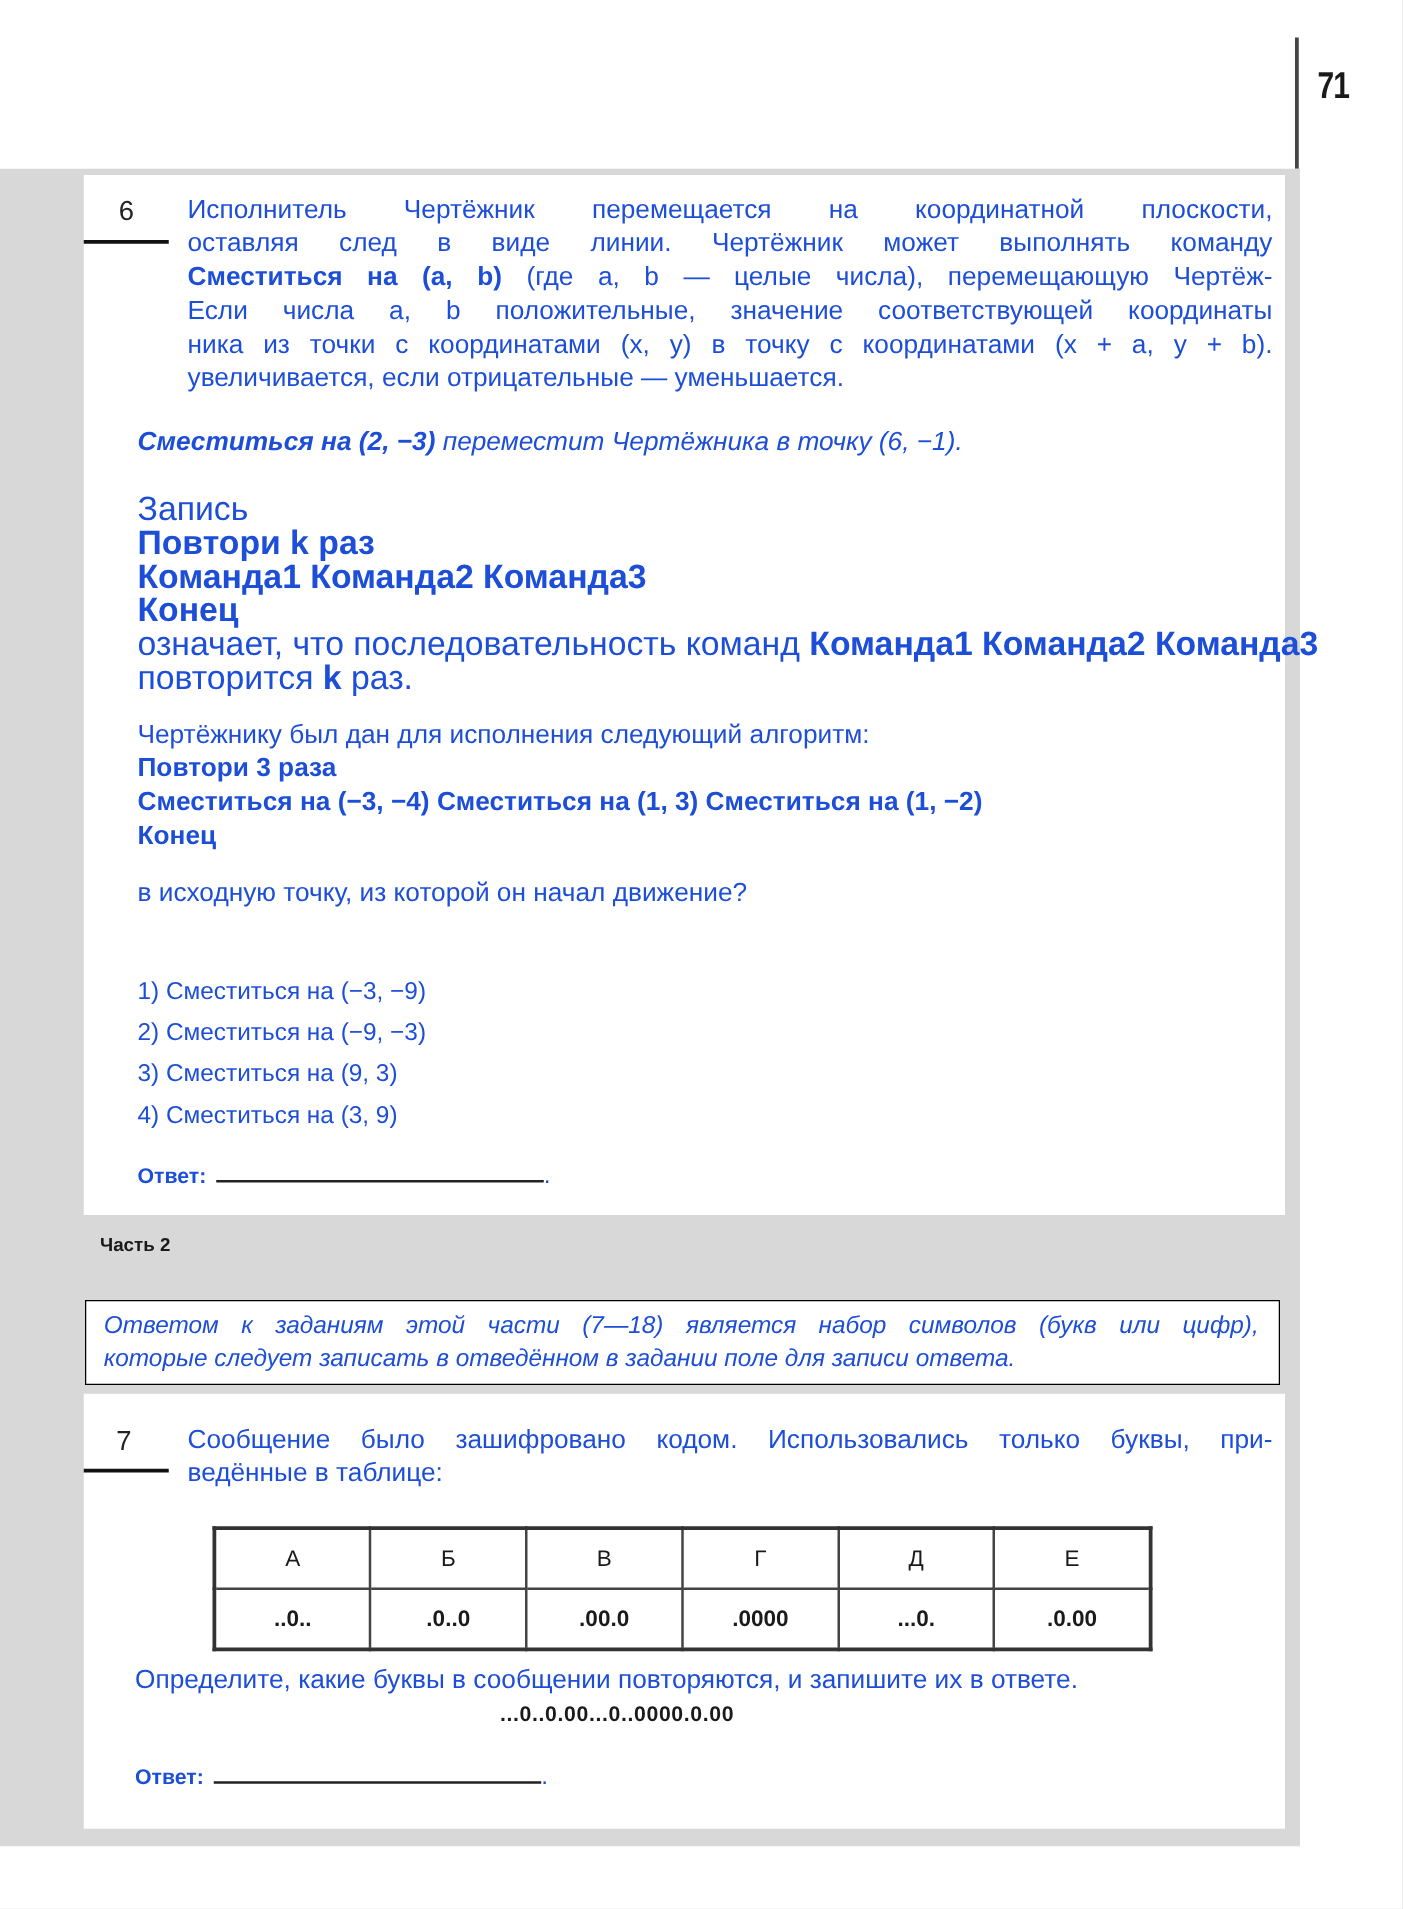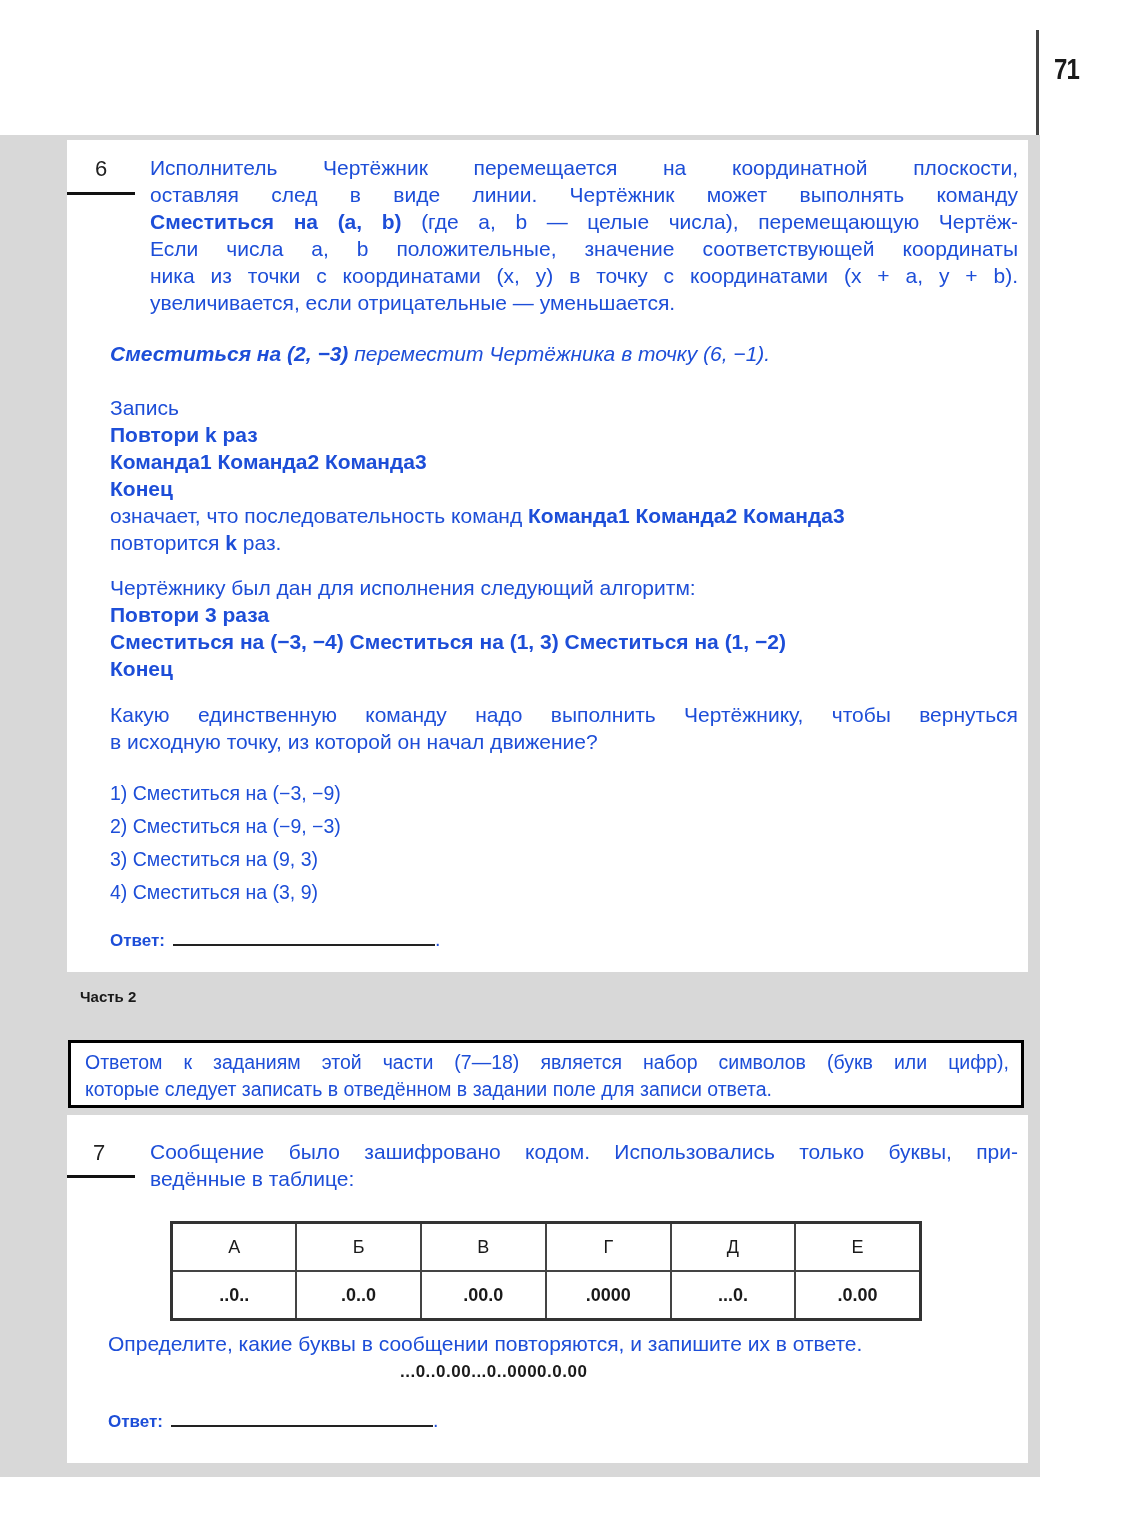--- a/index.html
+++ b/index.html
@@ -16,21 +16,21 @@
   .card2 { left: 67px; top: 1115px; width: 961px; height: 348px; }
   .task-num { position: absolute; font-size: 22px; color: #222; }
   .task-bar { position: absolute; height: 3px; background: #111; width: 68px; }
   .text { position: absolute; font-size: 19.5px; line-height: 27px; color: #1d4ed8; }
   .narrow { font-family: "Liberation Sans Narrow", "Liberation Sans", sans-serif; }
   .justify { text-align: justify; text-align-last: justify; }
   .b { font-weight: bold; }
   .i { font-style: italic; }
   .line { display: block; white-space: nowrap; }
   .part-title { position: absolute; left: 80px; top: 988px; font-size: 15px; font-weight: bold; }
-  .note-box { position: absolute; left: 68px; top: 1040px; width: 956px; height: 68px; border: 3px solid #000000; background: #fff; box-sizing: border-box; }
+  .note-box { position: absolute; left: 68px; top: 1040px; width: 956px; height: 68px; border: 1px solid #000000; background: #fff; box-sizing: border-box; font-style: italic; }
   .note-box .text { left: 14px; top: 6px; width: 924px; }
   .answer-label { font-weight: bold; font-size: 17px; }
   .answer-line { display: inline-block; width: 262px; border-bottom: 2px solid #222; height: 18px; vertical-align: baseline; margin-left: 8px; }
   .code-table { position: absolute; left: 170px; top: 1221px; width: 752px; height: 92px; border-collapse: collapse; border: 3px solid #333; }
   .code-table td { border: 2px solid #444; text-align: center; width: 125px; font-size: 18px; height: 44px; }
   .code-table tr.codes td { font-weight: bold; font-size: 18px; }
   .message { position: absolute; left: 400px; top: 1362px; font-size: 17px; font-weight: bold; letter-spacing: 0.5px; }
 </style>
 </head>
 <body>
@@ -50,38 +50,37 @@
     <span class="line justify"><b>Сместиться на (a, b)</b><span> (где a, b — целые числа), перемещающую Чертёж-</span></span>
     <span class="line justify">Если числа a, b положительные, значение соответствующей координаты</span>
     <span class="line justify">ника из точки с координатами (x, y) в точку с координатами (x + a, y + b).</span>
     <span class="line">увеличивается, если отрицательные — уменьшается.</span>
   </div>
 
   <div class="text narrow i" style="left:43px; top:200px; width:908px; font-size:21px;">
     <span class="line"><b>Сместиться на (2, −3)</b><span> переместит Чертёжника в точку (6, −1).</span></span>
   </div>
 
-  <div class="text narrow" style="left:43px; top:254px; width:908px; font-size:21px;">
+  <div class="text narrow" style="left:43px; top:254px; width:908px; font-size:27px;">
     <span class="line">Запись</span>
     <span class="line b">Повтори k раз</span>
     <span class="line b">Команда1 Команда2 Команда3</span>
     <span class="line b">Конец</span>
     <span class="line"><span>означает, что последовательность команд </span><b>Команда1 Команда2 Команда3</b></span>
     <span class="line"><span>повторится </span><b>k</b><span> раз.</span></span>
   </div>
 
   <div class="text narrow" style="left:43px; top:434px; width:908px; font-size:21px;">
     <span class="line">Чертёжнику был дан для исполнения следующий алгоритм:</span>
     <span class="line b">Повтори 3 раза</span>
     <span class="line b">Сместиться на (−3, −4) Сместиться на (1, 3) Сместиться на (1, −2)</span>
     <span class="line b">Конец</span>
   </div>
 
   <div class="text narrow" style="left:43px; top:561px; width:908px; font-size:21px;">
-    <span class="line justify">Какую единственную команду надо выполнить Чертёжнику, чтобы вернуться</span>
     <span class="line">в исходную точку, из которой он начал движение?</span>
   </div>
 
   <div class="text" style="left:43px; top:637px; width:500px; line-height:33px; font-size:19.5px;">
     <span class="line">1) Сместиться на (−3, −9)</span>
     <span class="line">2) Сместиться на (−9, −3)</span>
     <span class="line">3) Сместиться на (9, 3)</span>
     <span class="line">4) Сместиться на (3, 9)</span>
   </div>
 

